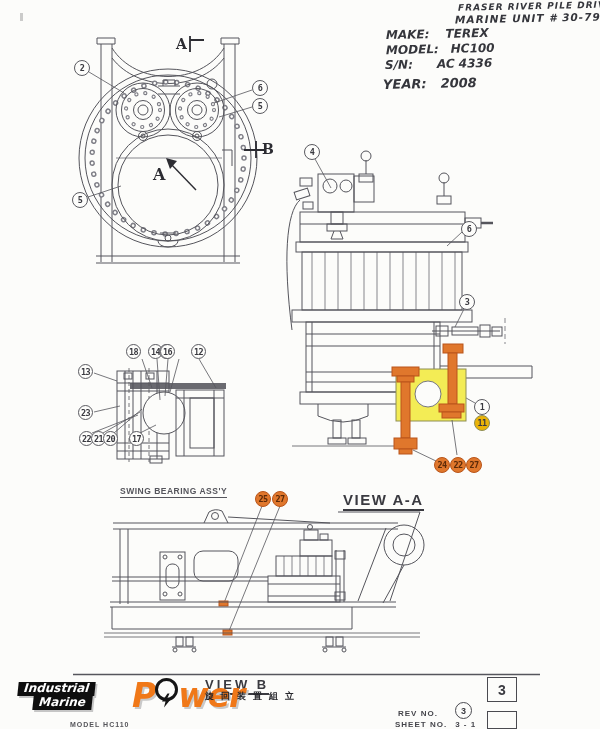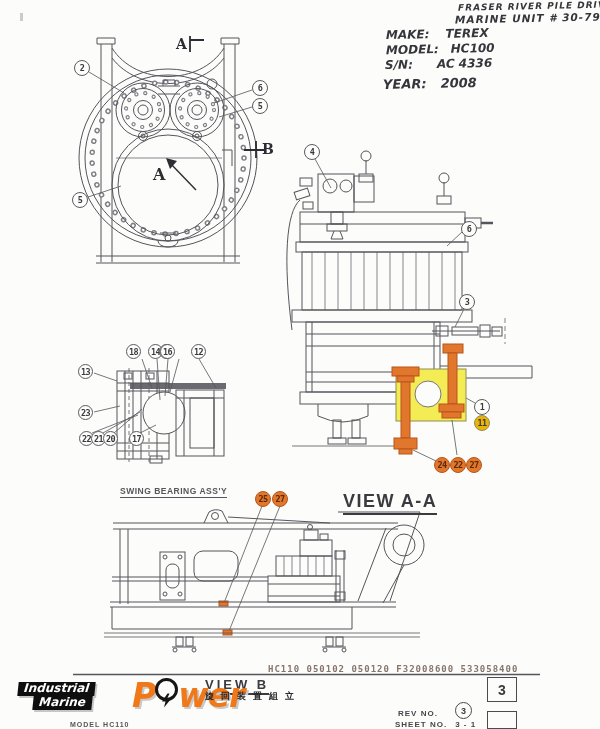--- a/index.html
+++ b/index.html
@@ -307,27 +307,26 @@
   <div class="viewlabel" style="left:120px;top:454px;font-size:8.5px;letter-spacing:0.5px;border-bottom-width:1.5px;color:#55555c;border-color:#55555c;">SWING BEARING ASS'Y</div>
 
   <div class="co" style="left:304px;top:144px;">4</div>
   <div class="co" style="left:461px;top:221px;">6</div>
   <div class="co" style="left:459px;top:294px;">3</div>
   <div class="co" style="left:474px;top:399px;">1</div>
   <div class="co yellow" style="left:474px;top:415px;">11</div>
   <div class="co orange" style="left:434px;top:457px;">24</div>
   <div class="co orange" style="left:450px;top:457px;">22</div>
   <div class="co orange" style="left:466px;top:457px;">27</div>
-  <div class="viewlabel" style="left:343px;top:459px;font-size:18px;">VIEW A-A</div>
+  <div class="viewlabel" style="left:343px;top:459px;font-size:15px;">VIEW A-A</div>
 
   <div class="co orange" style="left:255px;top:491px;">25</div>
   <div class="co orange" style="left:272px;top:491px;">27</div>
   <div class="viewlabel" style="left:205px;top:645px;font-size:13px;letter-spacing:3px;">VIEW B</div>
 
-  <div class="tb-text" style="left:268px;top:664px;font:600 9px 'DejaVu Sans Mono',monospace;letter-spacing:1px;color:#86756d;">HC110 050102 050120 F32008600 533058400</div>
 
   <div class="logo-block" style="left:18px;top:682px;">Industrial</div>
   <div class="logo-block" style="left:33px;top:696px;">Marine</div>
   <div class="power" style="left:132px;top:678px;">
     <span>P</span><span class="bolt-o"><svg width="17" height="17" viewBox="0 0 17 17">
           <polygon points="9.5,1.5 4,9.5 7.5,9.5 6,15.5 13,7 9,7 11.5,1.5" fill="#161616"></polygon>
         </svg></span><span>wer</span>
   </div>
 
   <div class="tb-text" style="left:205px;top:690px;font:700 9px 'DejaVu Sans',sans-serif;letter-spacing:7px;color:#26262b;">旋回装置組立</div>

